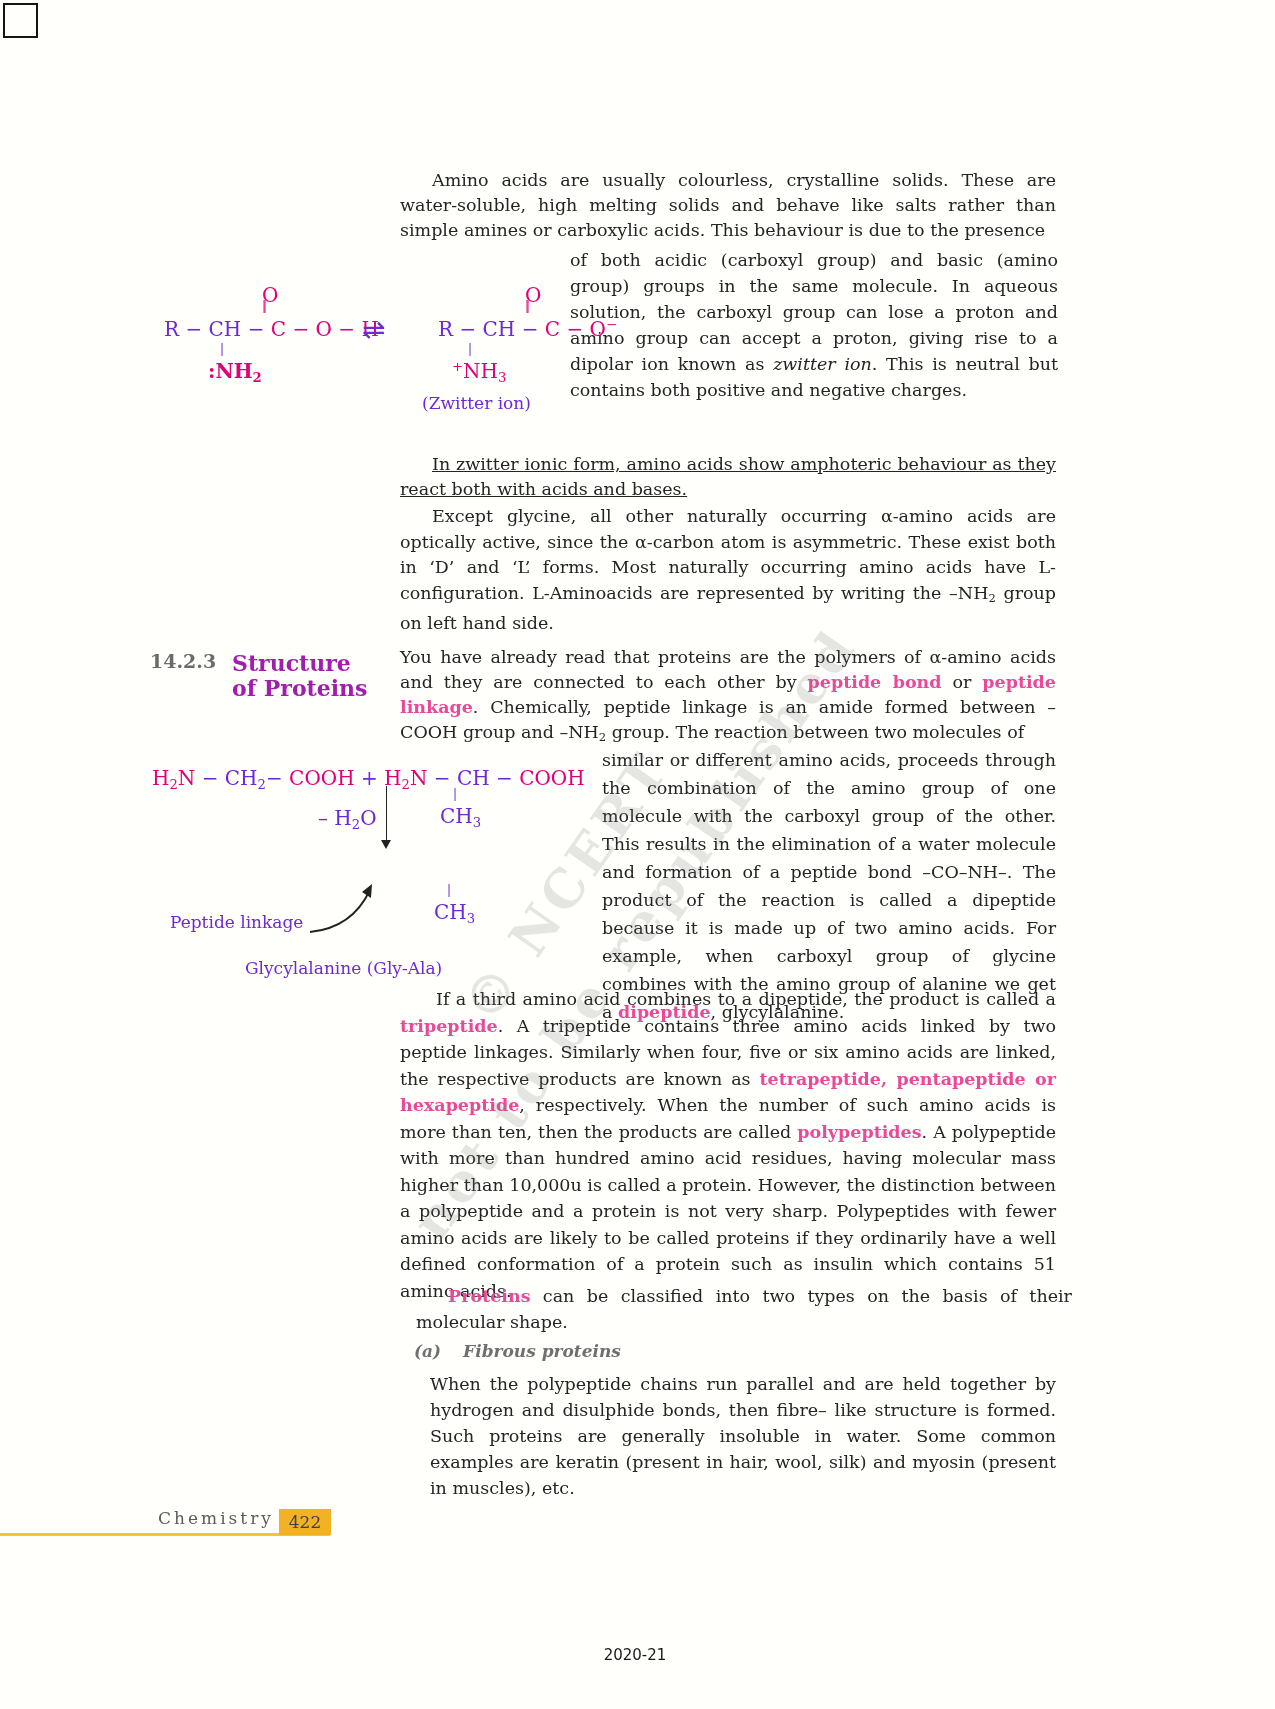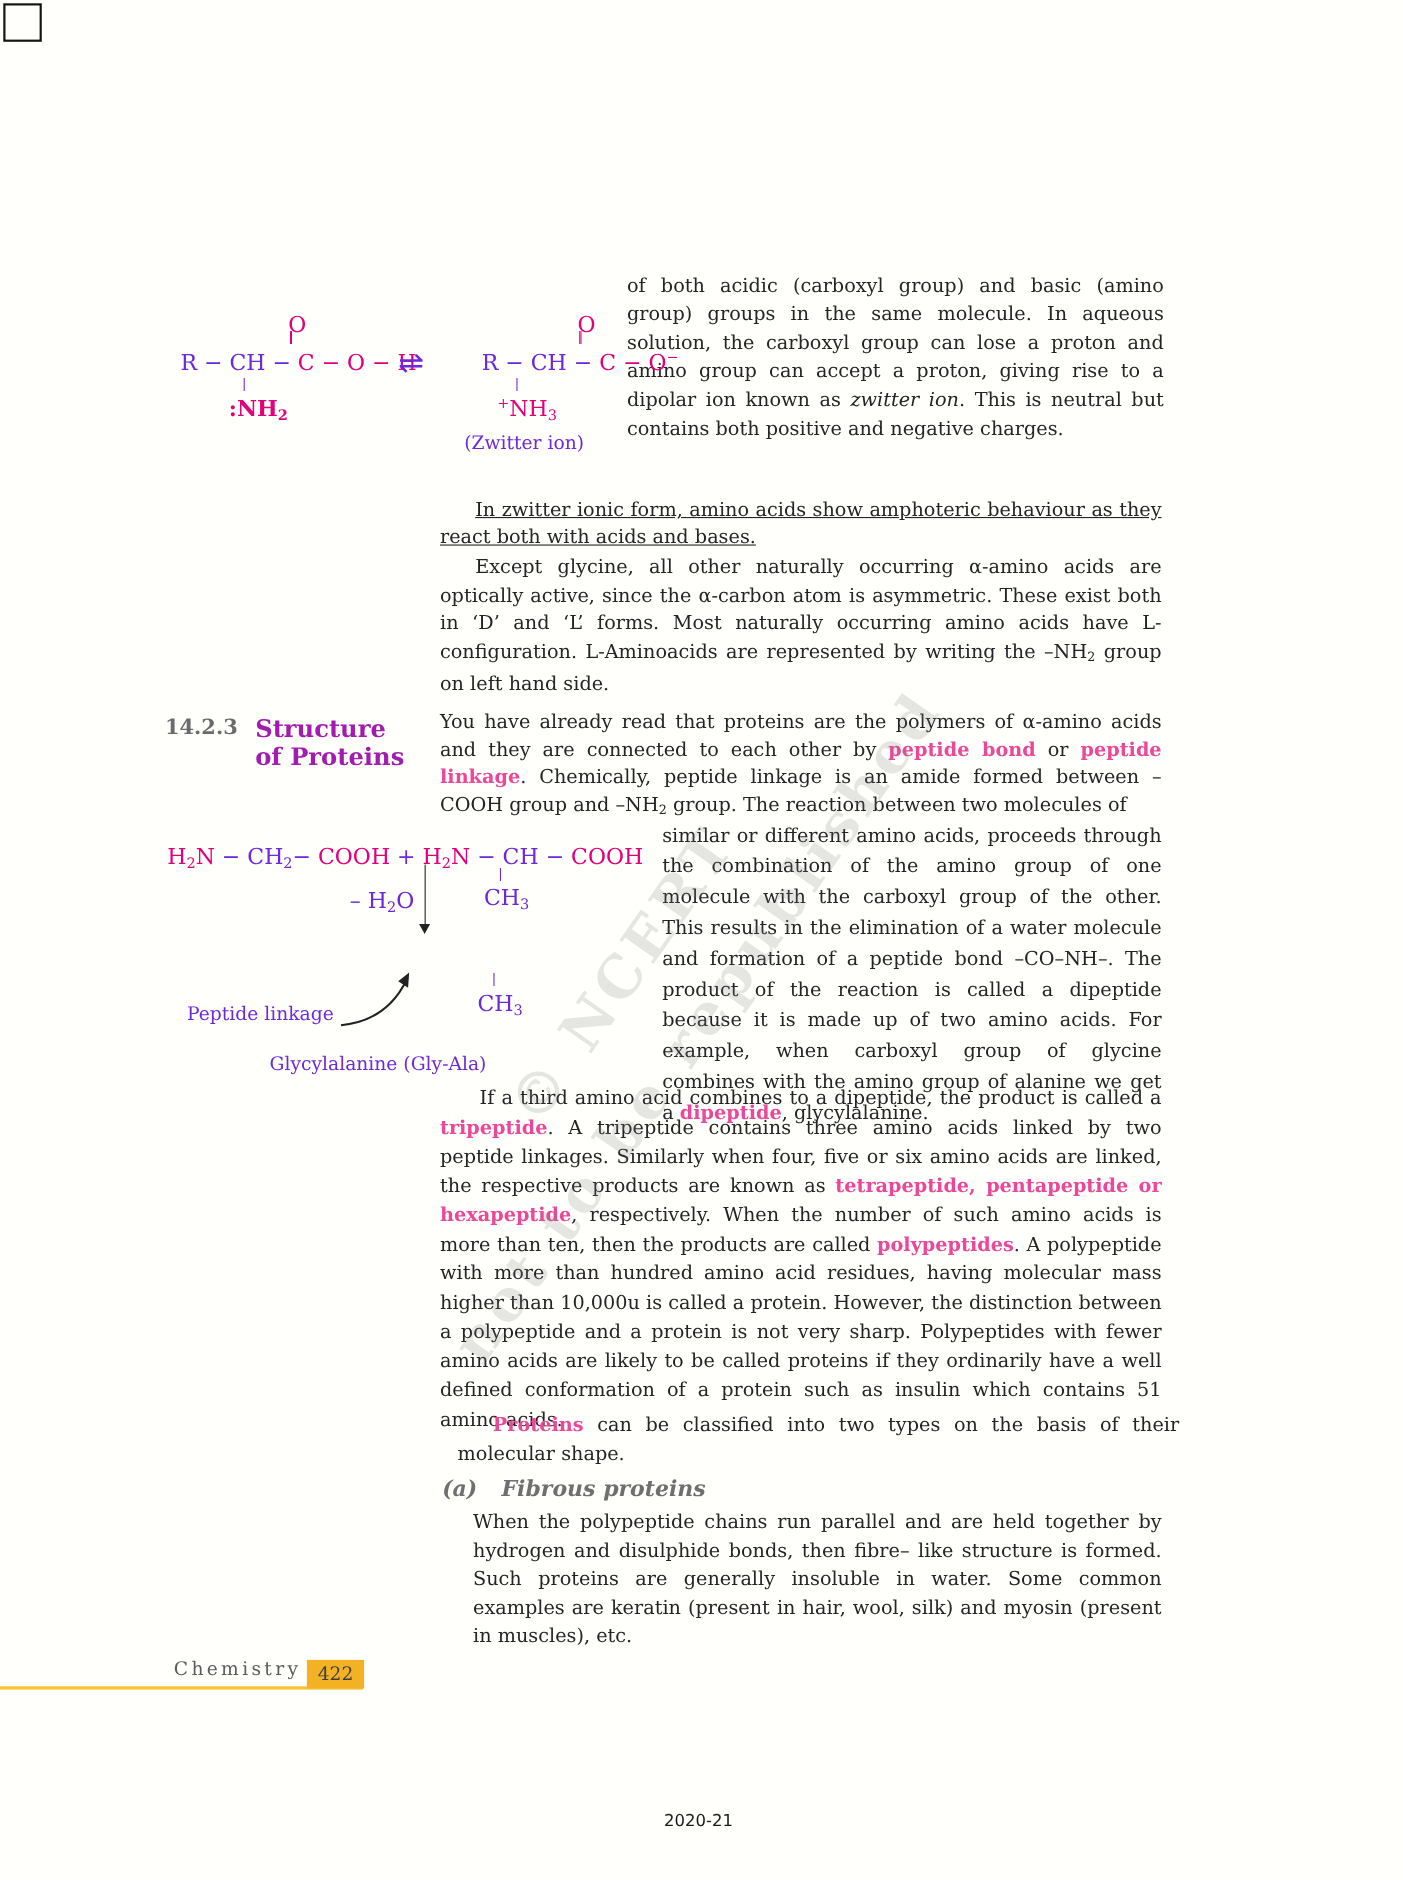--- a/index.html
+++ b/index.html
@@ -27,22 +27,22 @@
   .boxed{border:1.5px solid #333;padding:1px 8px;margin:0 2px;letter-spacing:1px;}
   .heading-num{
     position:absolute;left:150px;top:650px;
     font-size:19px;font-weight:700;color:#6b6b6b;
   }
   .heading-title{
     position:absolute;left:232px;
     font-size:22px;font-weight:700;color:#a21caf;
   }
   .subheading{
-    position:absolute;left:402px;top:1341px;
-    font-size:20px;font-weight:700;font-style:italic;color:#6f6f6f;
+    position:absolute;left:414px;top:1341px;
+    font-size:17px;font-weight:700;font-style:italic;color:#6f6f6f;
   }
   .subheading .sh-title{margin-left:22px;}
   .corner-square{
     position:absolute;left:3px;top:3px;width:31px;height:31px;
     border:2.5px solid #141414;background:transparent;
   }
   .varrow{position:absolute;left:236px;top:26px;height:56px;width:0;border-left:1.7px solid #222;}
   .varrow-head{
     position:absolute;left:230.5px;top:80px;width:0;height:0;
     border-left:5.5px solid transparent;border-right:5.5px solid transparent;
@@ -72,20 +72,21 @@
     pointer-events:none;z-index:5;white-space:nowrap;
   }
 </style>
 </head>
 <body>
 
 <div class="page">
 
   <div class="corner-square"></div>
 
+  <div class="para" style="left:400px;top:168px;width:656px;text-indent:32px;"><span>Amino acids are usually colourless, crystalline solids. These are water-soluble, high melting solids and behave like salts rather than simple amines or carboxylic acids. This behaviour is due to the presence</span></div>
 
   <div class="para" style="left:570px;top:247px;width:488px;line-height:26px;"><span>of both acidic (carboxyl group) and basic (amino group) groups in the same molecule. In aqueous solution, the carboxyl group can lose a proton and amino group can accept a proton, giving rise to a dipolar ion known as </span><span class="i">zwitter ion</span><span>. This is neutral but contains both positive and negative charges.</span></div>
 
   <div class="diagram" style="left:150px;top:275px;width:420px;height:150px;">
       <div class="ditem" style="left: 112px; top: 8px;"><span class="pink">O</span></div>
       <div class="ditem dbond" style="left: 112px; top: 26px;"><span class="pink">||</span></div>
       <div class="ditem" style="left: 14px; top: 42px;"><span class="blk">R − CH − </span><span class="pink">C − O − H</span></div>
       <div class="ditem bond" style="left: 70px; top: 68px;"><span class="blk">|</span></div>
       <div class="ditem" style="left: 58px; top: 84px; font-weight: bold;"><span class="pink">:NH</span><span class="pink sub">2</span></div>
       <div class="ditem eq" style="left: 212px; top: 38px;"><span class="blk">⇌</span></div>

